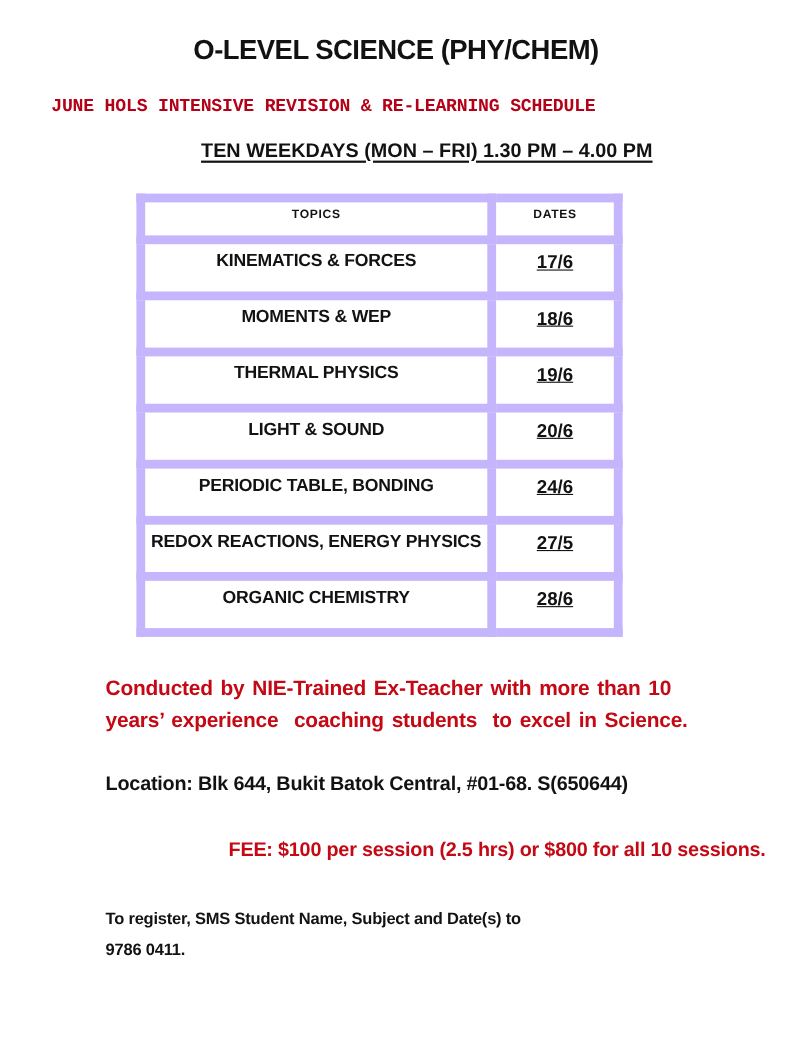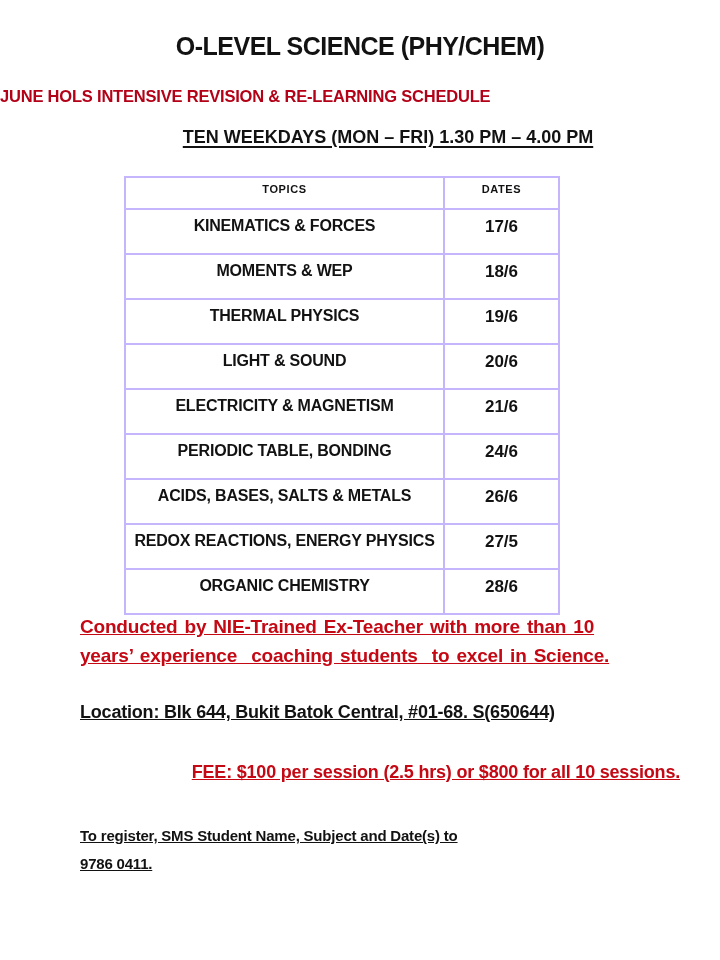--- a/index.html
+++ b/index.html
@@ -25,25 +25,26 @@
     font-size: 25px;
     font-weight: bold;
     letter-spacing: -0.5px;
     color: #121212;
   }
   .subtitle {
     position: absolute;
     top: 87px;
     left: 0;
     width: 588px;
-    text-align: left;
+    text-align: center;
     font-size: 16.5px;
     font-weight: bold;
     letter-spacing: -0.2px;
     color: var(--subtitle-red, #B30117);
+    font-family: Liberation Mono, monospace;
   }
   .schedule-line {
     position: absolute;
     top: 127px;
     left: 0;
     width: 720px;
     text-align: center;
     font-size: 18px;
     font-weight: bold;
     color: #121212;
@@ -56,21 +57,21 @@
     position: absolute;
     top: 176px;
     left: 124px;
     width: 434px;
     border-collapse: collapse;
     table-layout: fixed;
   }
   table.schedule col.c-topic { width: 319px; }
   table.schedule col.c-date  { width: 115px; }
   table.schedule th, table.schedule td {
-    border: 2px solid #c4b5fd;
+    border: 8px solid #c4b5fd;
     text-align: center;
     vertical-align: top;
     padding: 0;
     overflow: hidden;
   }
   table.schedule th {
     height: 25px;
     font-size: 11px;
     font-weight: bold;
     letter-spacing: 0.6px;
@@ -84,28 +85,28 @@
   td.topic-cell {
     font-size: 16px;
     font-weight: bold;
     letter-spacing: -0.2px;
     color: #121212;
   }
   td.date-cell {
     font-size: 17px;
     font-weight: bold;
     color: #121212;
+    text-decoration: underline;
   }
   .note {
     position: absolute;
-    left: 80px;
+    left: 96px;
     font-weight: bold;
     white-space: pre-wrap;
     letter-spacing: -0.2px;
-    text-decoration: underline;
   }
   .conducted {
     top: 612px;
     width: 560px;
     font-size: 19px;
     line-height: 29px;
     word-spacing: 2px;
     color: var(--accent-red, #C40814);
   }
   .location {
@@ -164,32 +165,24 @@
       </tr>
       <tr>
         <td class="topic-cell">THERMAL PHYSICS</td>
         <td class="date-cell">19/6</td>
       </tr>
       <tr>
         <td class="topic-cell">LIGHT &amp; SOUND</td>
         <td class="date-cell">20/6</td>
       </tr>
       <tr>
-        <td class="topic-cell">ELECTRICITY &amp; MAGNETISM</td>
-        <td class="date-cell">21/6</td>
-      </tr>
-      <tr>
         <td class="topic-cell">PERIODIC TABLE, BONDING</td>
         <td class="date-cell">24/6</td>
       </tr>
       <tr>
-        <td class="topic-cell">ACIDS, BASES, SALTS &amp; METALS</td>
-        <td class="date-cell">26/6</td>
-      </tr>
-      <tr>
         <td class="topic-cell">REDOX REACTIONS, ENERGY PHYSICS</td>
         <td class="date-cell">27/5</td>
       </tr>
       <tr>
         <td class="topic-cell">ORGANIC CHEMISTRY</td>
         <td class="date-cell">28/6</td>
       </tr>
     </tbody>
   </table>
 

